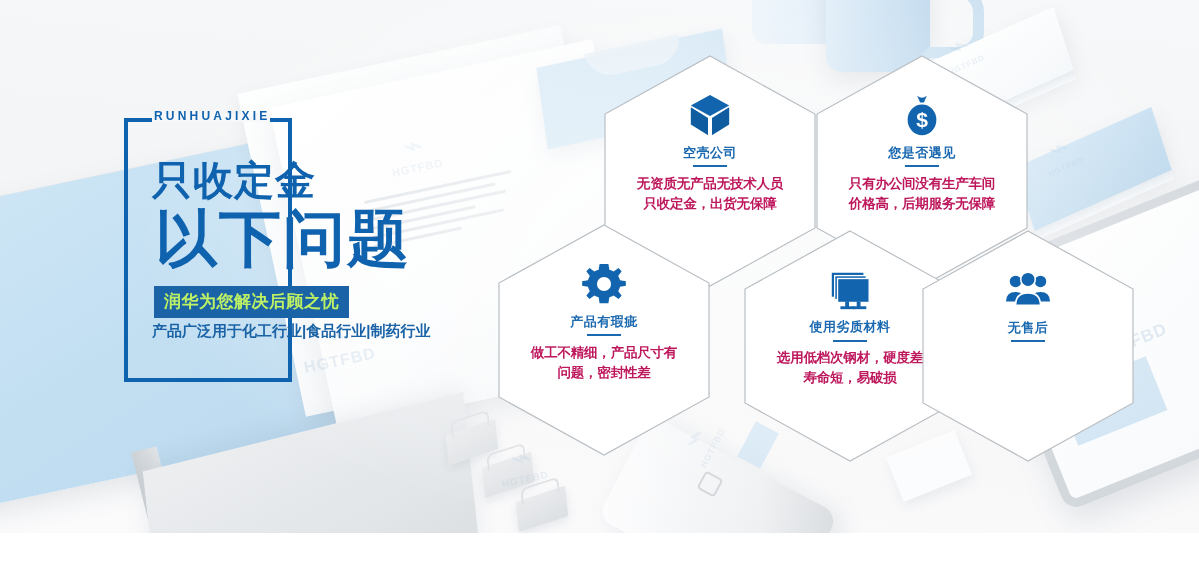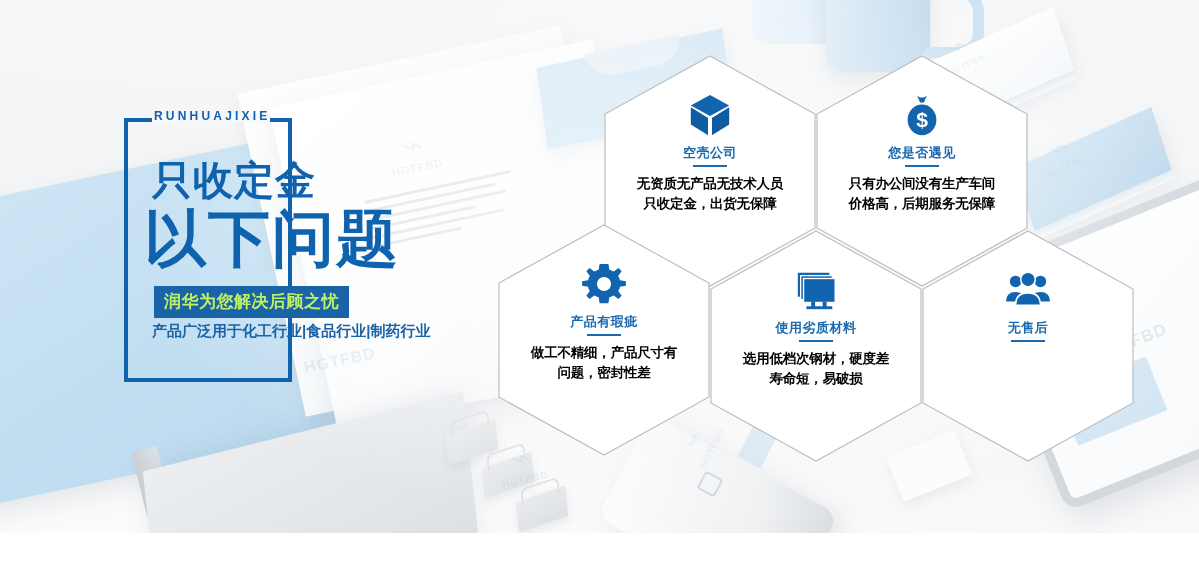--- a/index.html
+++ b/index.html
@@ -316,21 +316,21 @@
     left:28px; top:42px;
     font-size:40px;
     font-weight:bold;
     color:#0f62ae;
     letter-spacing:1px;
     white-space:nowrap;
     line-height:1;
   }
   .h-line2{
     position:absolute;
-    left:20px; top:90px;
+    left:31px; top:90px;
     font-size:62px;
     font-weight:bold;
     color:#0f62ae;
     letter-spacing:2px;
     white-space:nowrap;
     line-height:1;
   }
   .sub-banner{
     position:absolute;
     left:30px; top:168px;
@@ -387,33 +387,33 @@
     line-height:1.2;
     white-space:nowrap;
   }
   .hex .hrule{
     width:34px;height:2px;
     background:#1b69b0;
     margin:4px 0 7px 0;
   }
   .hex .hdesc{
     font-size:13.5px;
-    color:#000000;
+    color:#be185d;
     line-height:1.5;
     text-align:center;
     width:190px;
     font-weight:bold;
     letter-spacing:-.2px;
   }
 
   
   .hex-0{left:604px; top:55px;}
   .hex-1{left:816px; top:55px;}
   .hex-2{left:498px; top:224px;}
-  .hex-3{left:710px; top:230px;}
+  .hex-3{left:744px; top:230px;font-family:Liberation Mono, monospace;}
   .hex-4{left:922px; top:230px;}
 </style>
 </head>
 <body>
 
 <div id="stage">
 
   <div class="bg-scene">
 
     <div class="sheet-blue-edge"></div>

